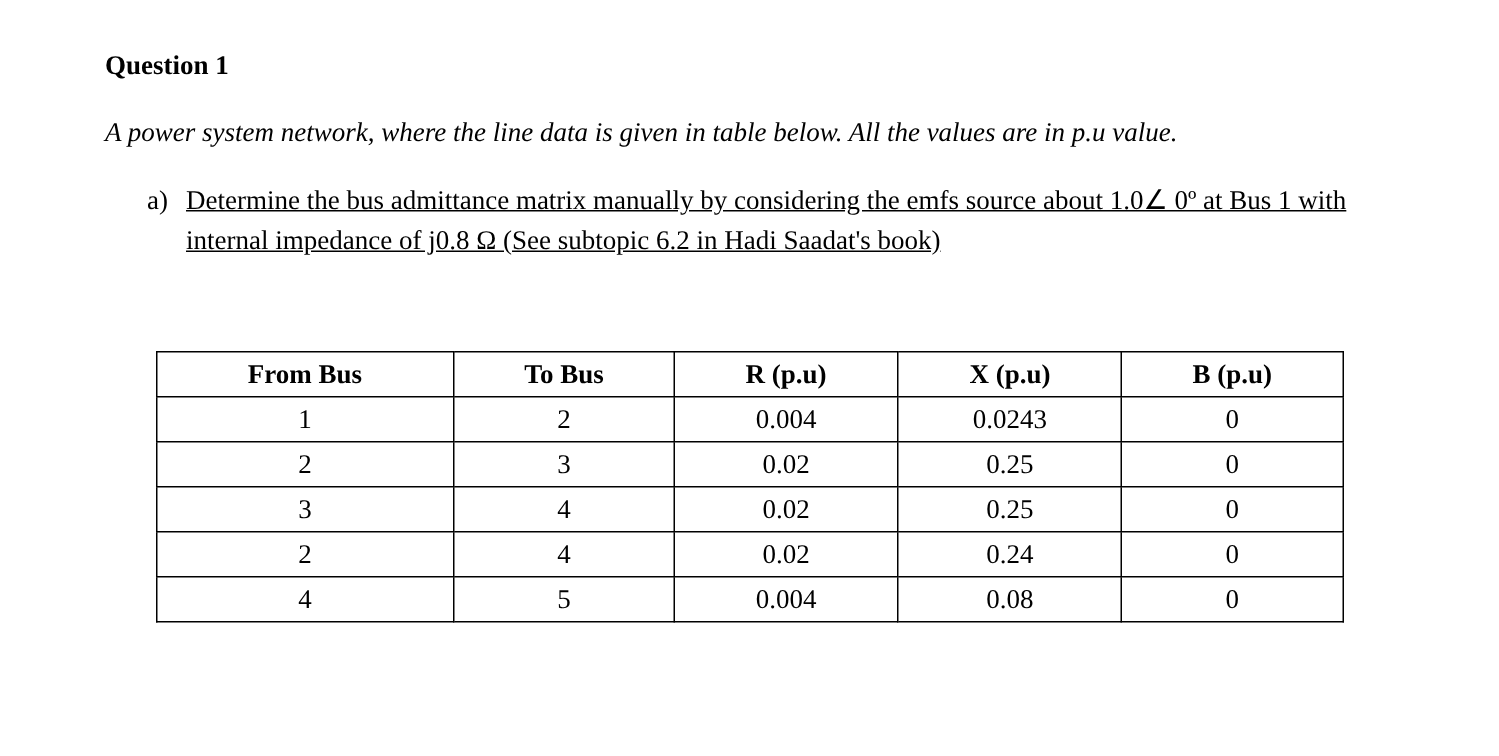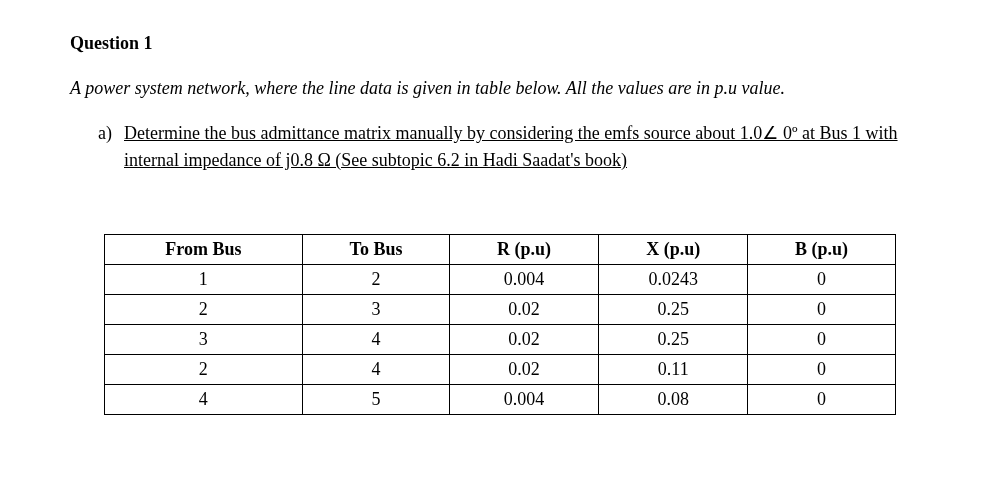--- a/index.html
+++ b/index.html
@@ -99,21 +99,21 @@
         <td>3</td>
         <td>4</td>
         <td>0.02</td>
         <td>0.25</td>
         <td>0</td>
       </tr>
       <tr>
         <td>2</td>
         <td>4</td>
         <td>0.02</td>
-        <td>0.11</td>
+        <td>0.24</td>
         <td>0</td>
       </tr>
       <tr>
         <td>4</td>
         <td>5</td>
         <td>0.004</td>
         <td>0.08</td>
         <td>0</td>
       </tr>
     </tbody>

